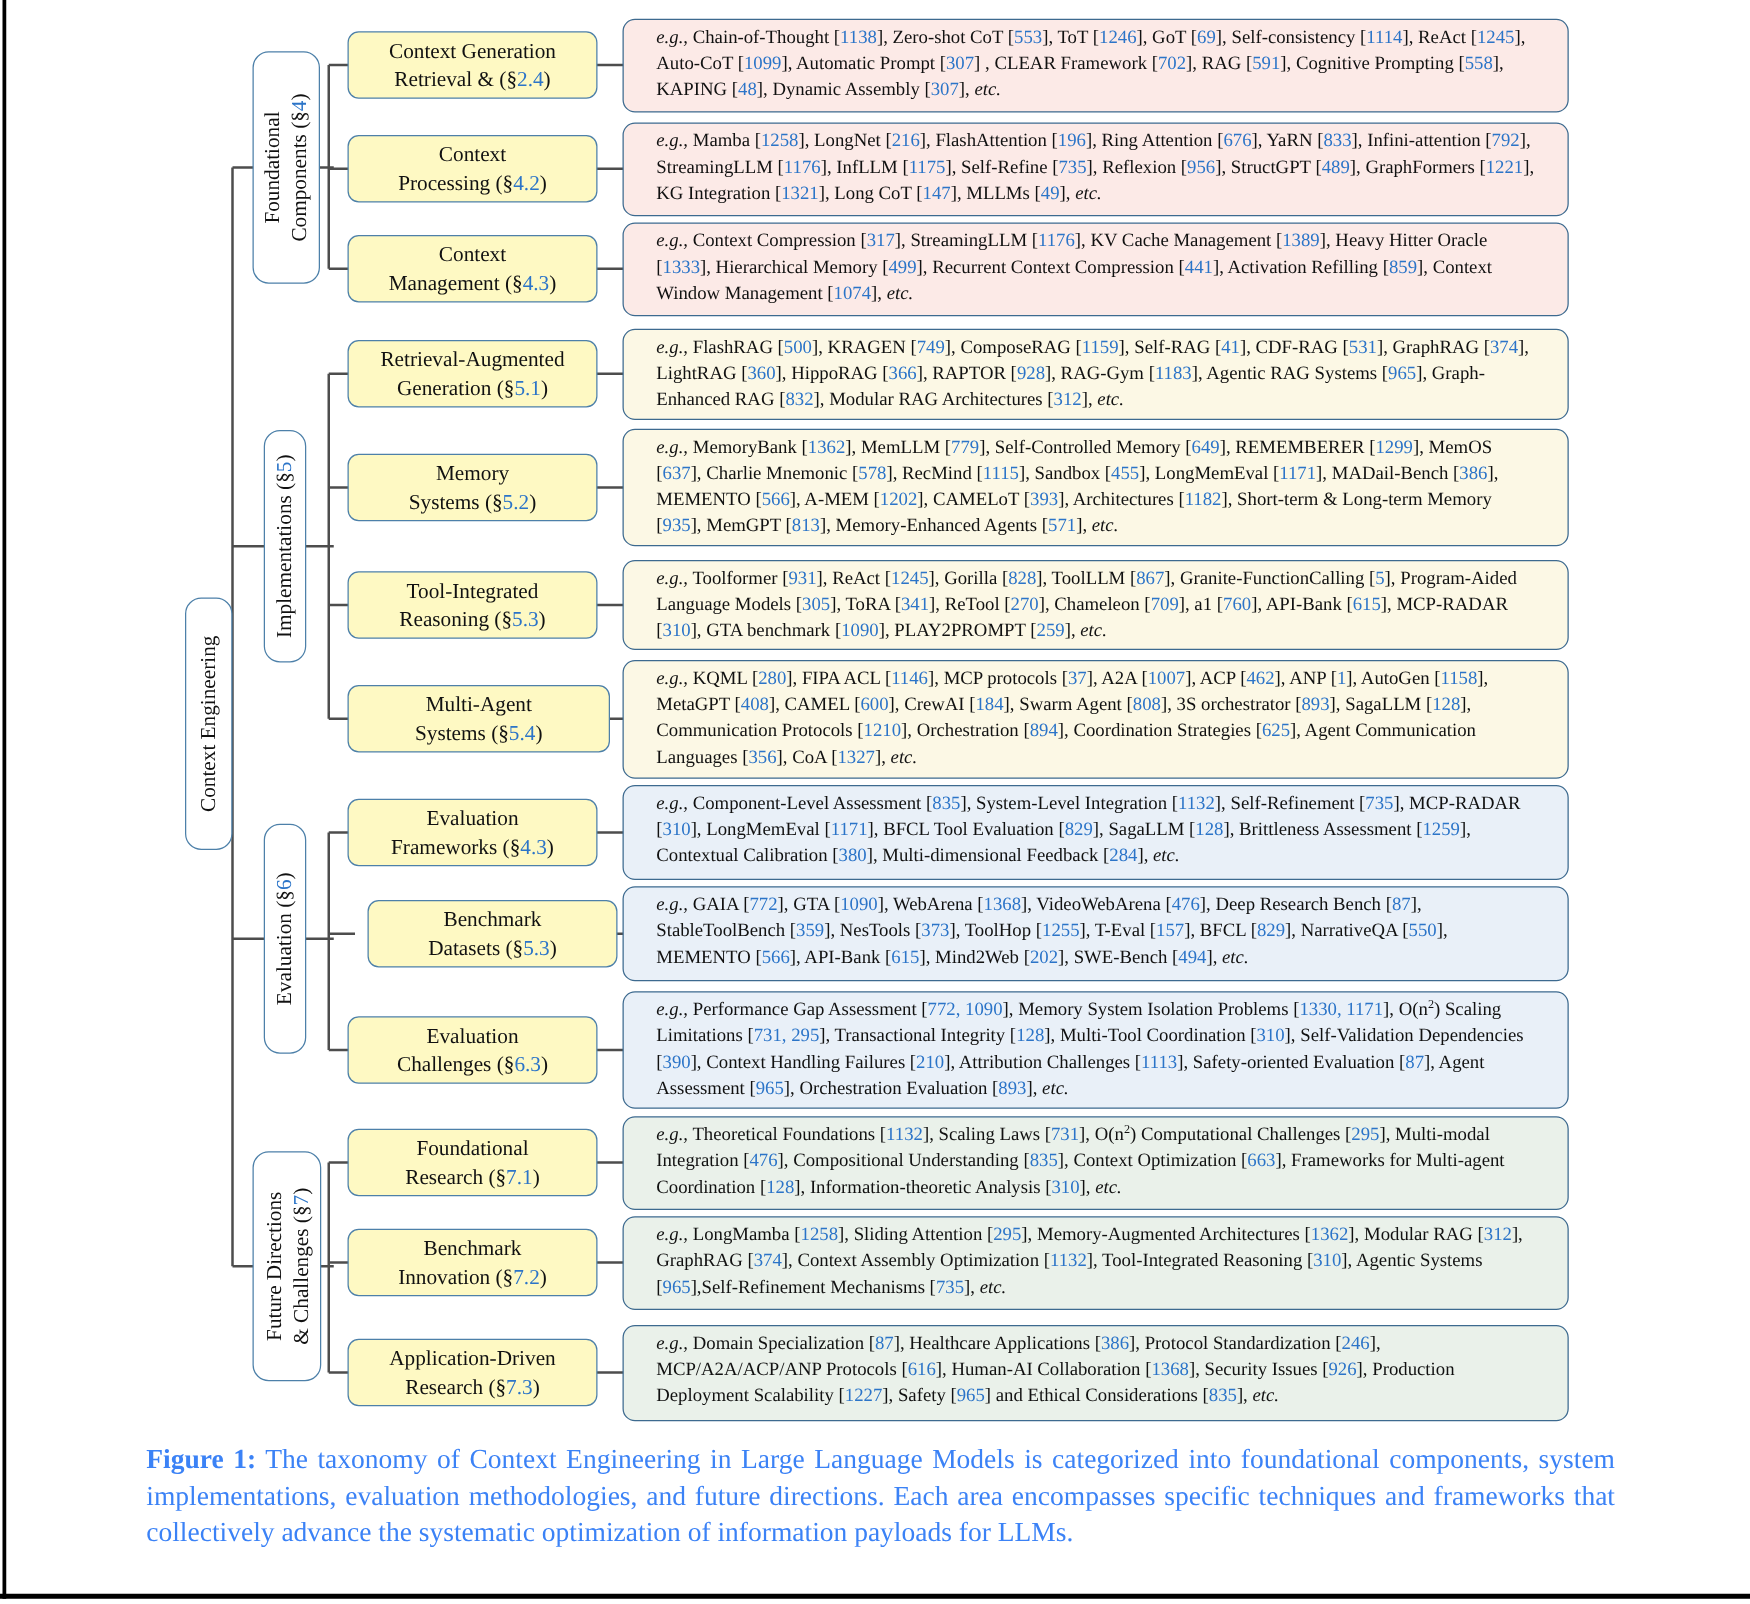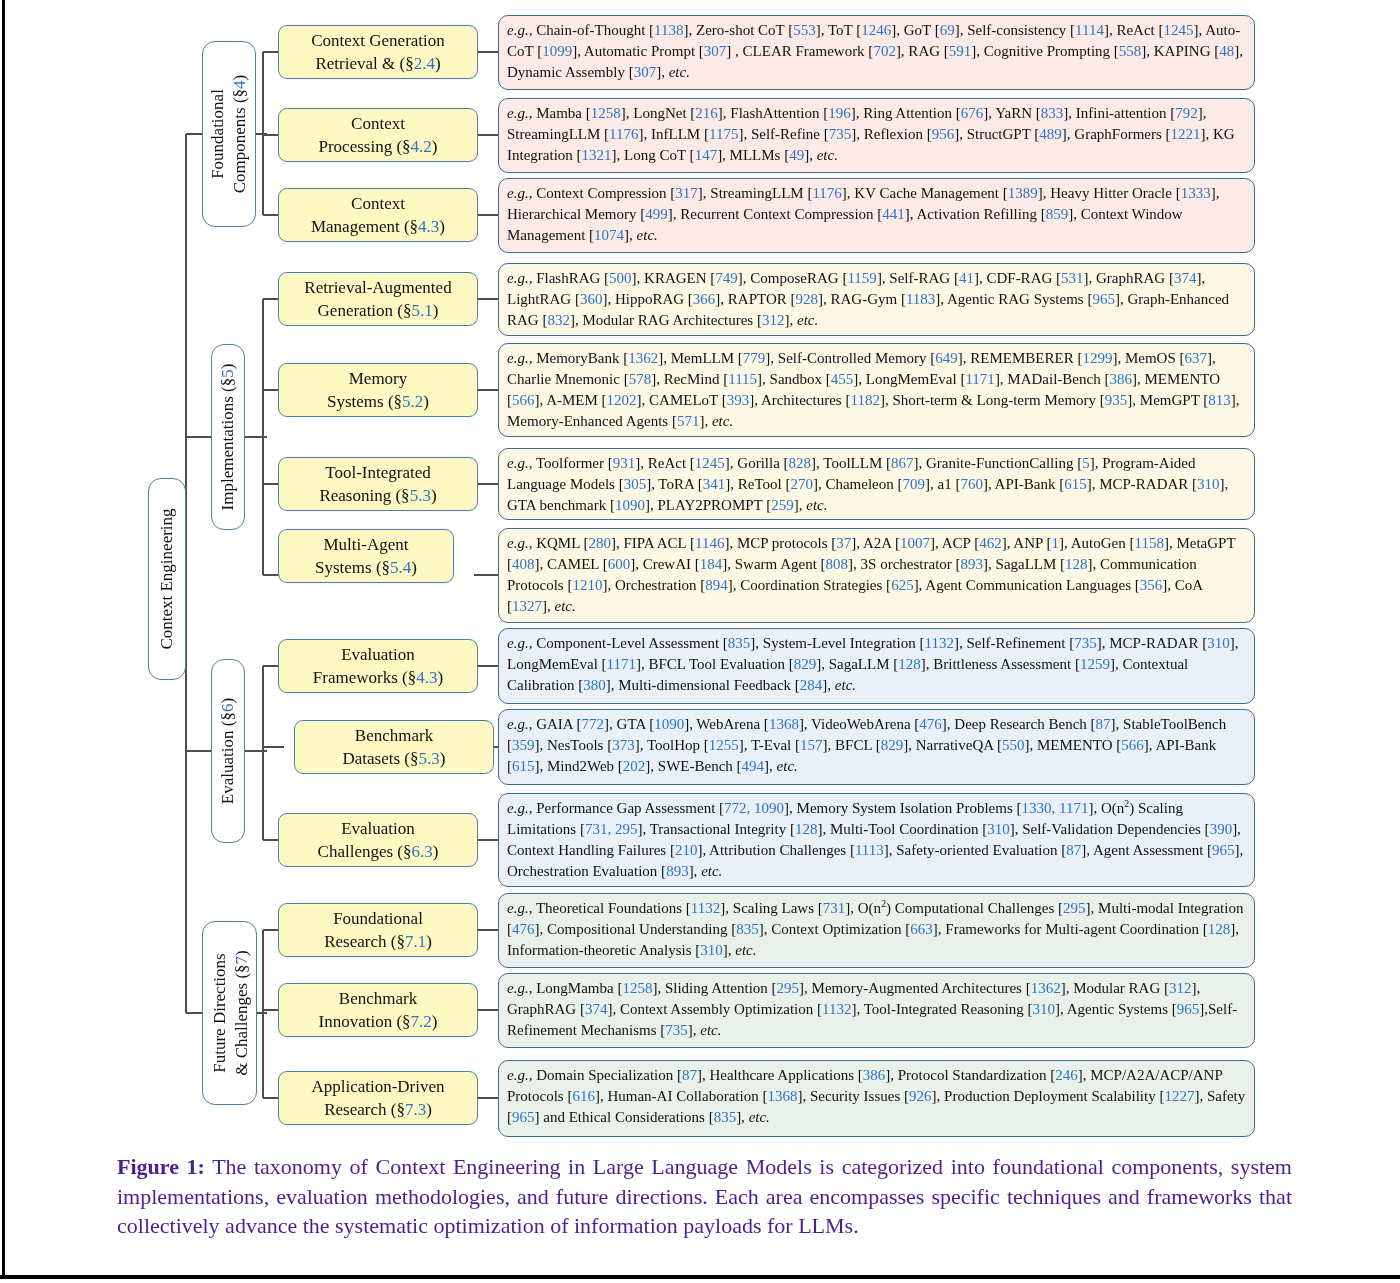--- a/index.html
+++ b/index.html
@@ -9,26 +9,26 @@
   .cline{position:absolute;background:#4d4d4d;}
   .vbox{position:absolute;border:1.5px solid #4d80a9;border-radius:13px;background:#fff;box-sizing:border-box;}
   .vinner{position:absolute;left:50%;top:50%;transform:translate(-50%,-50%) rotate(-90deg);
           display:flex;flex-direction:column;justify-content:center;align-items:center;}
   .vrow{white-space:nowrap;font-size:17px;line-height:22px;text-align:center;}
   .tbox{position:absolute;border:1.5px solid #4d80a9;border-radius:9px;background:#fef9c3;box-sizing:border-box;
         display:flex;flex-direction:column;justify-content:center;align-items:center;text-align:center;
         font-size:17px;line-height:23px;}
   .tbox .trow{white-space:nowrap;}
   .cbox{position:absolute;border:1.5px solid #3d6a8f;border-radius:10px;box-sizing:border-box;
-        padding:4px 8px;font-size:15px;line-height:21px;overflow:hidden;text-align:left;}
+        padding:4px 26px;font-size:15px;line-height:21px;overflow:hidden;text-align:left;}
   .ref,.sec{color:#2b74c8;}
   .it{font-style:italic;}
   sup{font-size:0.65em;line-height:0;}
   .caption{position:absolute;left:117px;top:1152px;width:1175px;font-size:22px;line-height:29.5px;
-           text-align:justify;color:#4c1d95;}
+           text-align:justify;color:#3b82f6;}
   .cap-bold{font-weight:bold;}
 </style>
 </head>
 <body>
 
 <div id="page">
   <div id="tree">
       <div class="cline" style="left: 185.25px; top: 134px; width: 1.5px; height: 879px;"></div>
       <div class="cline" style="left: 186px; top: 133.25px; width: 20px; height: 1.5px;"></div>
       <div class="cline" style="left: 252px; top: 133.25px; width: 15px; height: 1.5px;"></div>
@@ -107,21 +107,21 @@
       <div class="tbox" style="left: 278px; top: 363px; width: 200px; height: 54px;">
         <div class="trow">Memory</div>
         <div class="trow">Systems (§<span class="sec">5.2</span>)</div>
       </div>
       <div class="cbox" style="left: 498px; top: 343px; width: 757px; height: 94px; background: rgb(252, 248, 229);"><span class="it">e.g.,</span> MemoryBank [<span class="ref">1362</span>], MemLLM [<span class="ref">779</span>], Self-Controlled Memory [<span class="ref">649</span>], REMEMBERER [<span class="ref">1299</span>], MemOS [<span class="ref">637</span>], Charlie Mnemonic [<span class="ref">578</span>], RecMind [<span class="ref">1115</span>], Sandbox [<span class="ref">455</span>], LongMemEval [<span class="ref">1171</span>], MADail-Bench [<span class="ref">386</span>], MEMENTO [<span class="ref">566</span>], A-MEM [<span class="ref">1202</span>], CAMELoT [<span class="ref">393</span>], Architectures [<span class="ref">1182</span>], Short-term &amp; Long-term Memory [<span class="ref">935</span>], MemGPT [<span class="ref">813</span>], Memory-Enhanced Agents [<span class="ref">571</span>], <span class="it">etc.</span></div>
       <div class="tbox" style="left: 278px; top: 457px; width: 200px; height: 54px;">
         <div class="trow">Tool-Integrated</div>
         <div class="trow">Reasoning (§<span class="sec">5.3</span>)</div>
       </div>
       <div class="cbox" style="left: 498px; top: 448px; width: 757px; height: 72px; background: rgb(252, 248, 229);"><span class="it">e.g.,</span> Toolformer [<span class="ref">931</span>], ReAct [<span class="ref">1245</span>], Gorilla [<span class="ref">828</span>], ToolLLM [<span class="ref">867</span>], Granite-FunctionCalling [<span class="ref">5</span>], Program-Aided Language Models [<span class="ref">305</span>], ToRA [<span class="ref">341</span>], ReTool [<span class="ref">270</span>], Chameleon [<span class="ref">709</span>], a1 [<span class="ref">760</span>], API-Bank [<span class="ref">615</span>], MCP-RADAR [<span class="ref">310</span>], GTA benchmark [<span class="ref">1090</span>], PLAY2PROMPT [<span class="ref">259</span>], <span class="it">etc.</span></div>
-      <div class="tbox" style="left: 278px; top: 529px; width: 176px; height: 54px;">
+      <div class="tbox" style="left: 278px; top: 548px; width: 210px; height: 54px;">
         <div class="trow">Multi-Agent</div>
         <div class="trow">Systems (§<span class="sec">5.4</span>)</div>
       </div>
       <div class="cbox" style="left: 498px; top: 527.5px; width: 757px; height: 95px; background: rgb(252, 248, 229);"><span class="it">e.g.,</span> KQML [<span class="ref">280</span>], FIPA ACL [<span class="ref">1146</span>], MCP protocols [<span class="ref">37</span>], A2A [<span class="ref">1007</span>], ACP [<span class="ref">462</span>], ANP [<span class="ref">1</span>], AutoGen [<span class="ref">1158</span>], MetaGPT [<span class="ref">408</span>], CAMEL [<span class="ref">600</span>], CrewAI [<span class="ref">184</span>], Swarm Agent [<span class="ref">808</span>], 3S orchestrator [<span class="ref">893</span>], SagaLLM [<span class="ref">128</span>], Communication Protocols [<span class="ref">1210</span>], Orchestration  [<span class="ref">894</span>], Coordination Strategies [<span class="ref">625</span>], Agent Communication Languages [<span class="ref">356</span>], CoA [<span class="ref">1327</span>], <span class="it">etc.</span></div>
       <div class="vbox" style="left: 211px; top: 659px; width: 34px; height: 184px;">
         <div class="vinner" style="width: 184px; height: 34px;">
           <div class="vrow">Evaluation (§<span class="sec">6</span>)</div>
         </div>
       </div>
       <div class="tbox" style="left: 278px; top: 639px; width: 200px; height: 54px;">

